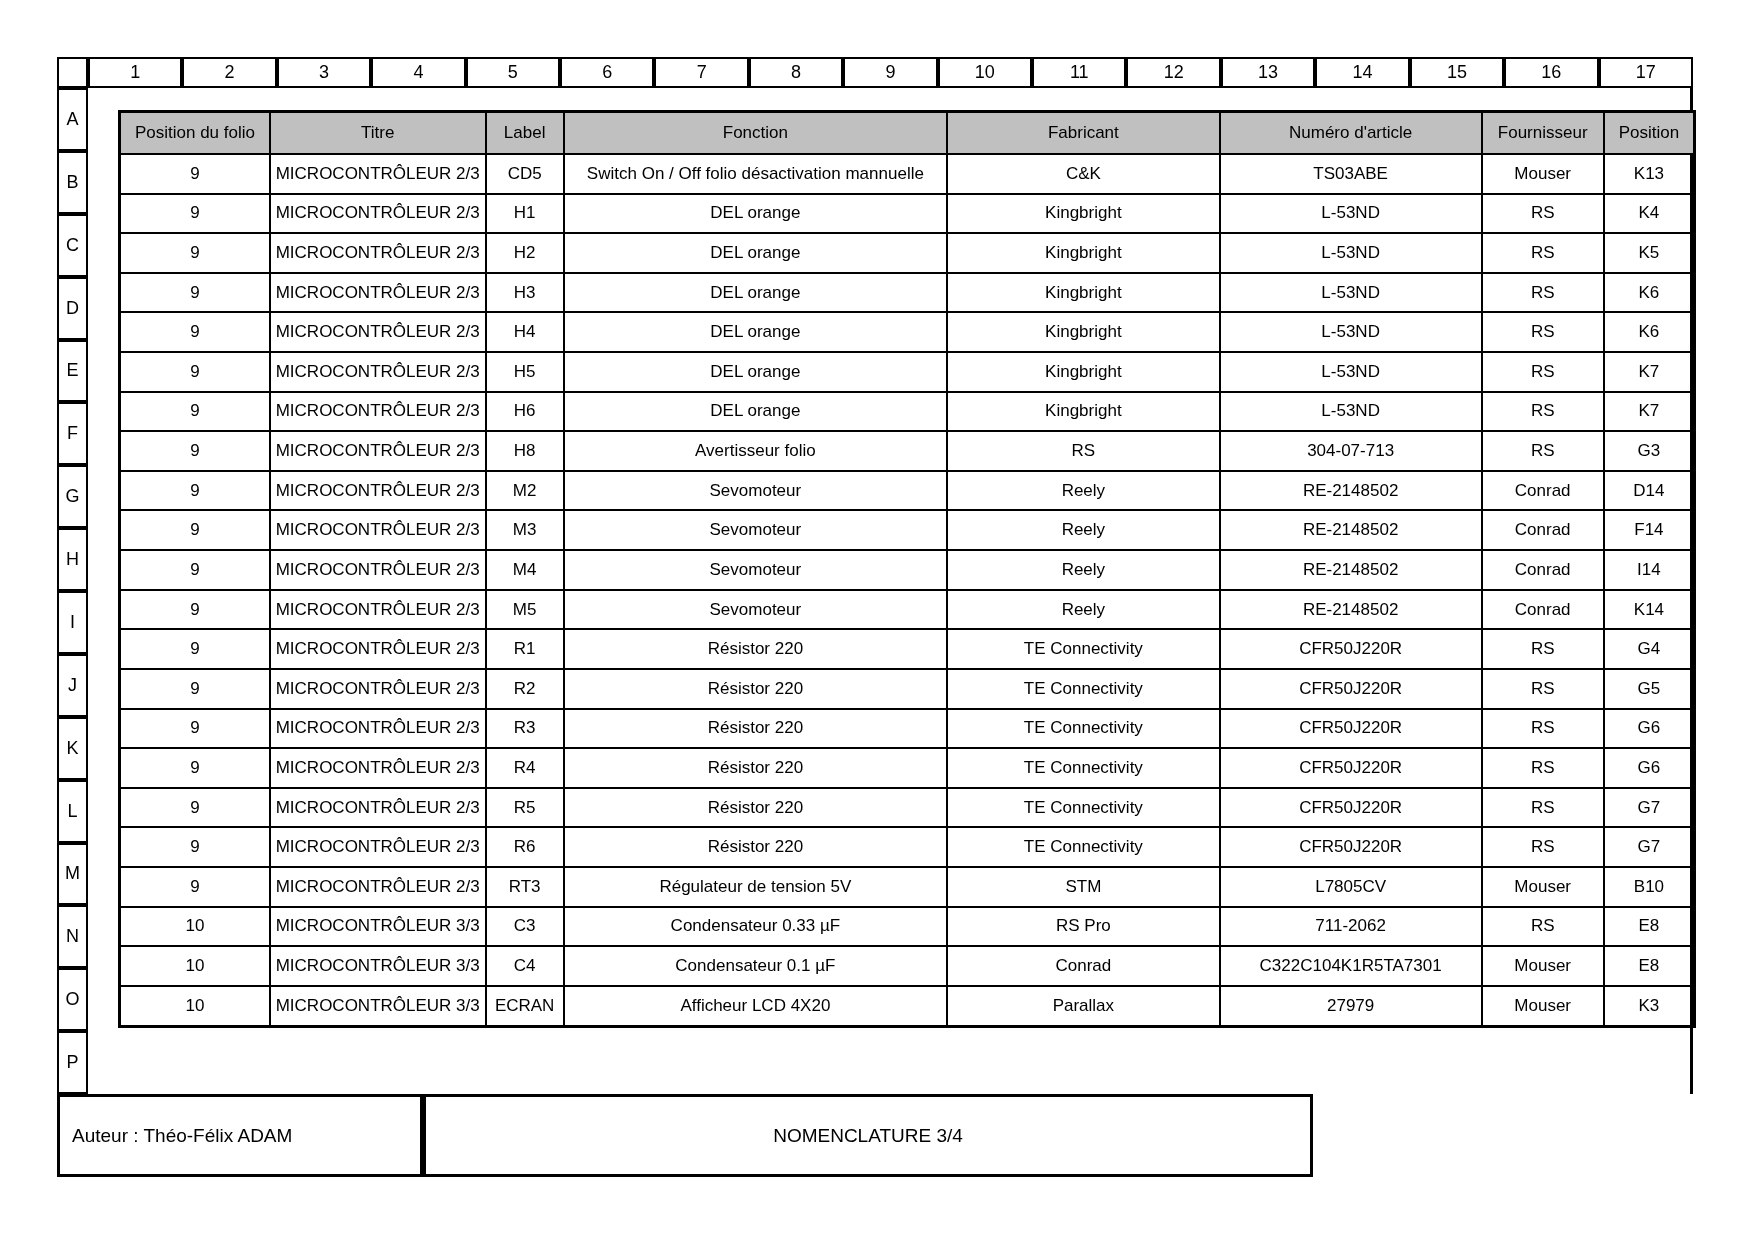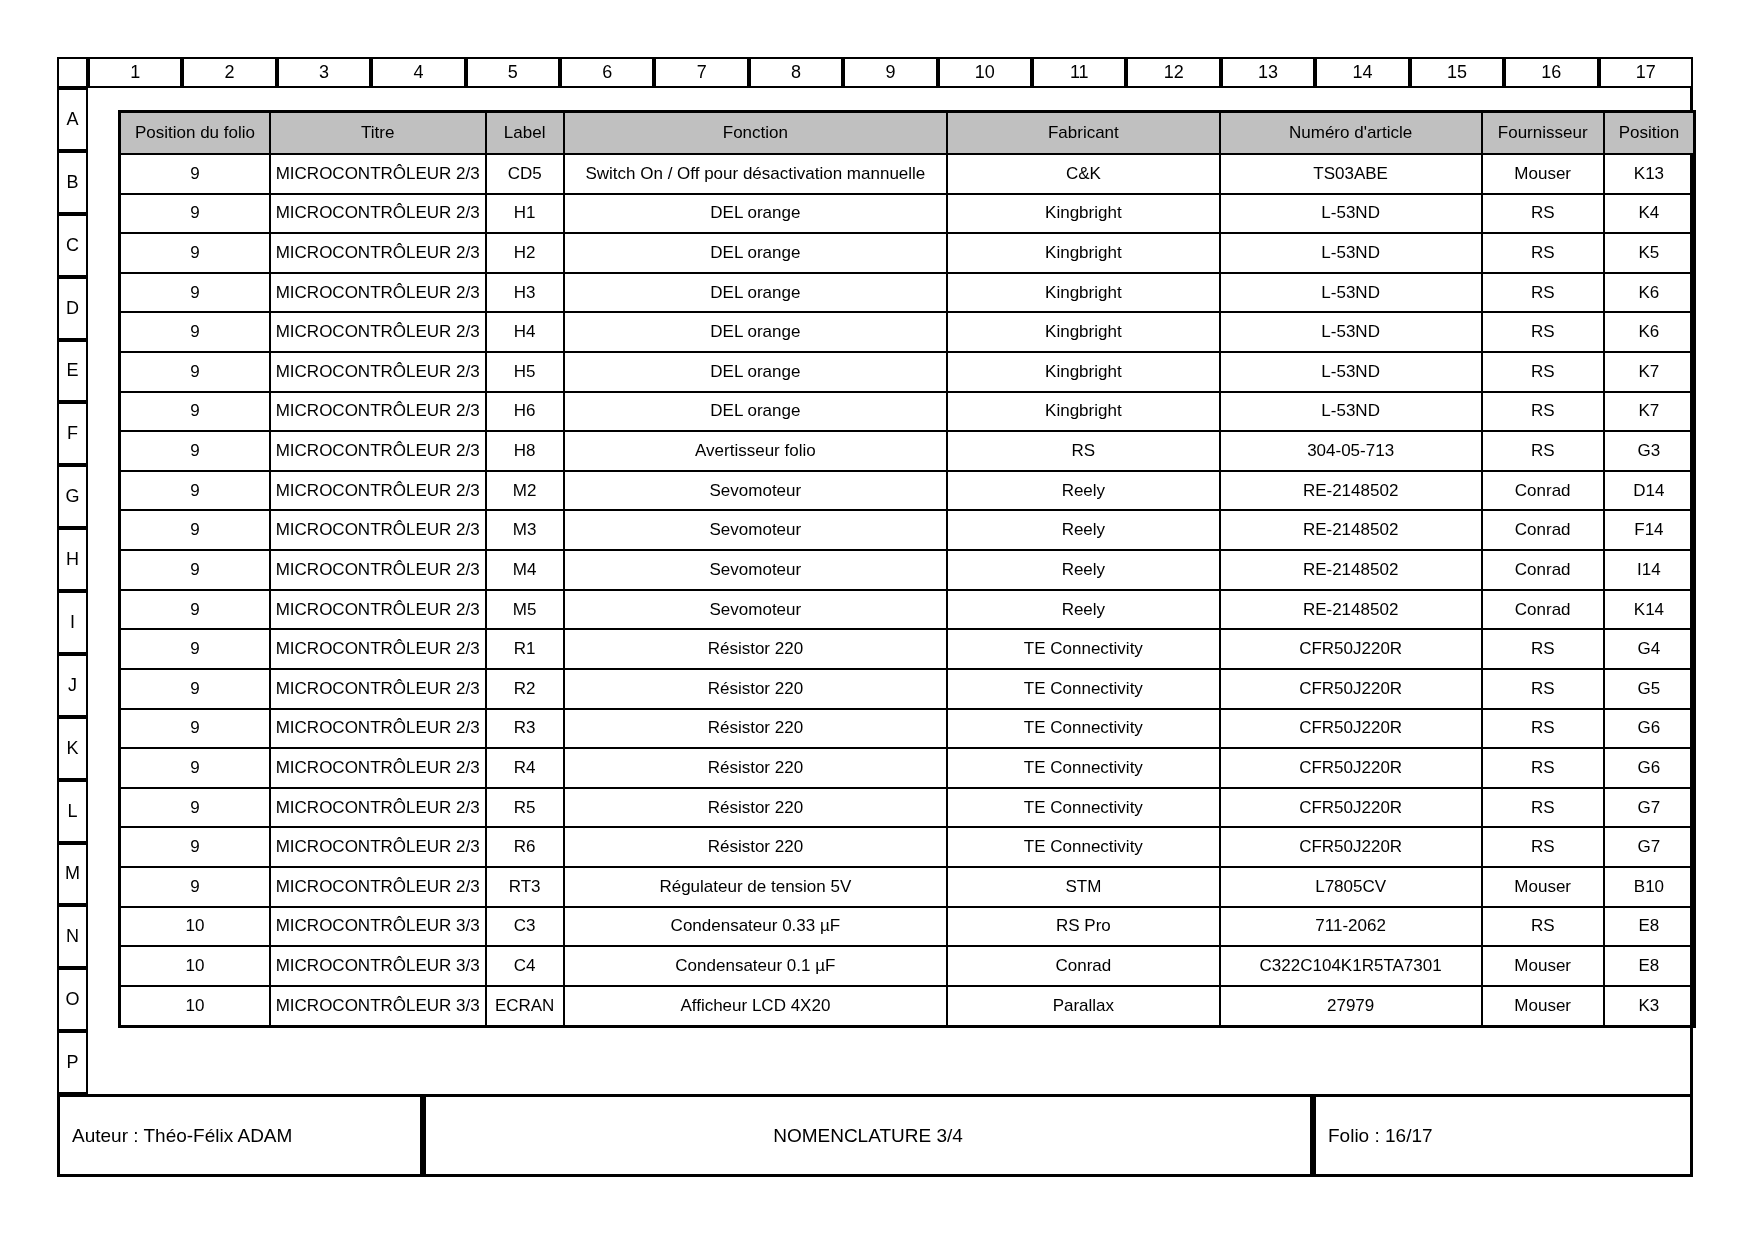--- a/index.html
+++ b/index.html
@@ -128,21 +128,21 @@
             <th>Numéro d'article</th>
             <th>Fournisseur</th>
             <th>Position</th>
           </tr>
       </thead>
       <tbody id="bodyRows">
           <tr>
             <td>9</td>
             <td>MICROCONTRÔLEUR 2/3</td>
             <td>CD5</td>
-            <td>Switch On / Off pour désactivation mannuelle</td>
+            <td>Switch On / Off folio désactivation mannuelle</td>
             <td>C&amp;K</td>
             <td>TS03ABE</td>
             <td>Mouser</td>
             <td>K13</td>
           </tr>
           <tr>
             <td>9</td>
             <td>MICROCONTRÔLEUR 2/3</td>
             <td>H1</td>
             <td>DEL orange</td>
@@ -200,21 +200,21 @@
             <td>L-53ND</td>
             <td>RS</td>
             <td>K7</td>
           </tr>
           <tr>
             <td>9</td>
             <td>MICROCONTRÔLEUR 2/3</td>
             <td>H8</td>
             <td>Avertisseur folio</td>
             <td>RS</td>
-            <td>304-05-713</td>
+            <td>304-07-713</td>
             <td>RS</td>
             <td>G3</td>
           </tr>
           <tr>
             <td>9</td>
             <td>MICROCONTRÔLEUR 2/3</td>
             <td>M2</td>
             <td>Sevomoteur</td>
             <td>Reely</td>
             <td>RE-2148502</td>
@@ -353,18 +353,17 @@
           </tr>
         </tbody>
     </table>
 
     <div class="title-block">
       <div class="tb-col tb-left">
         <div class="tb-cell">Auteur : Théo-Félix ADAM</div>
       </div>
       <div class="tb-center">NOMENCLATURE 3/4</div>
       <div class="tb-col tb-right">
-        <div class="tb-cell">Folio : 16/17</div>
       </div>
     </div>
 
   </div>
 </div>
 
 </body></html>

